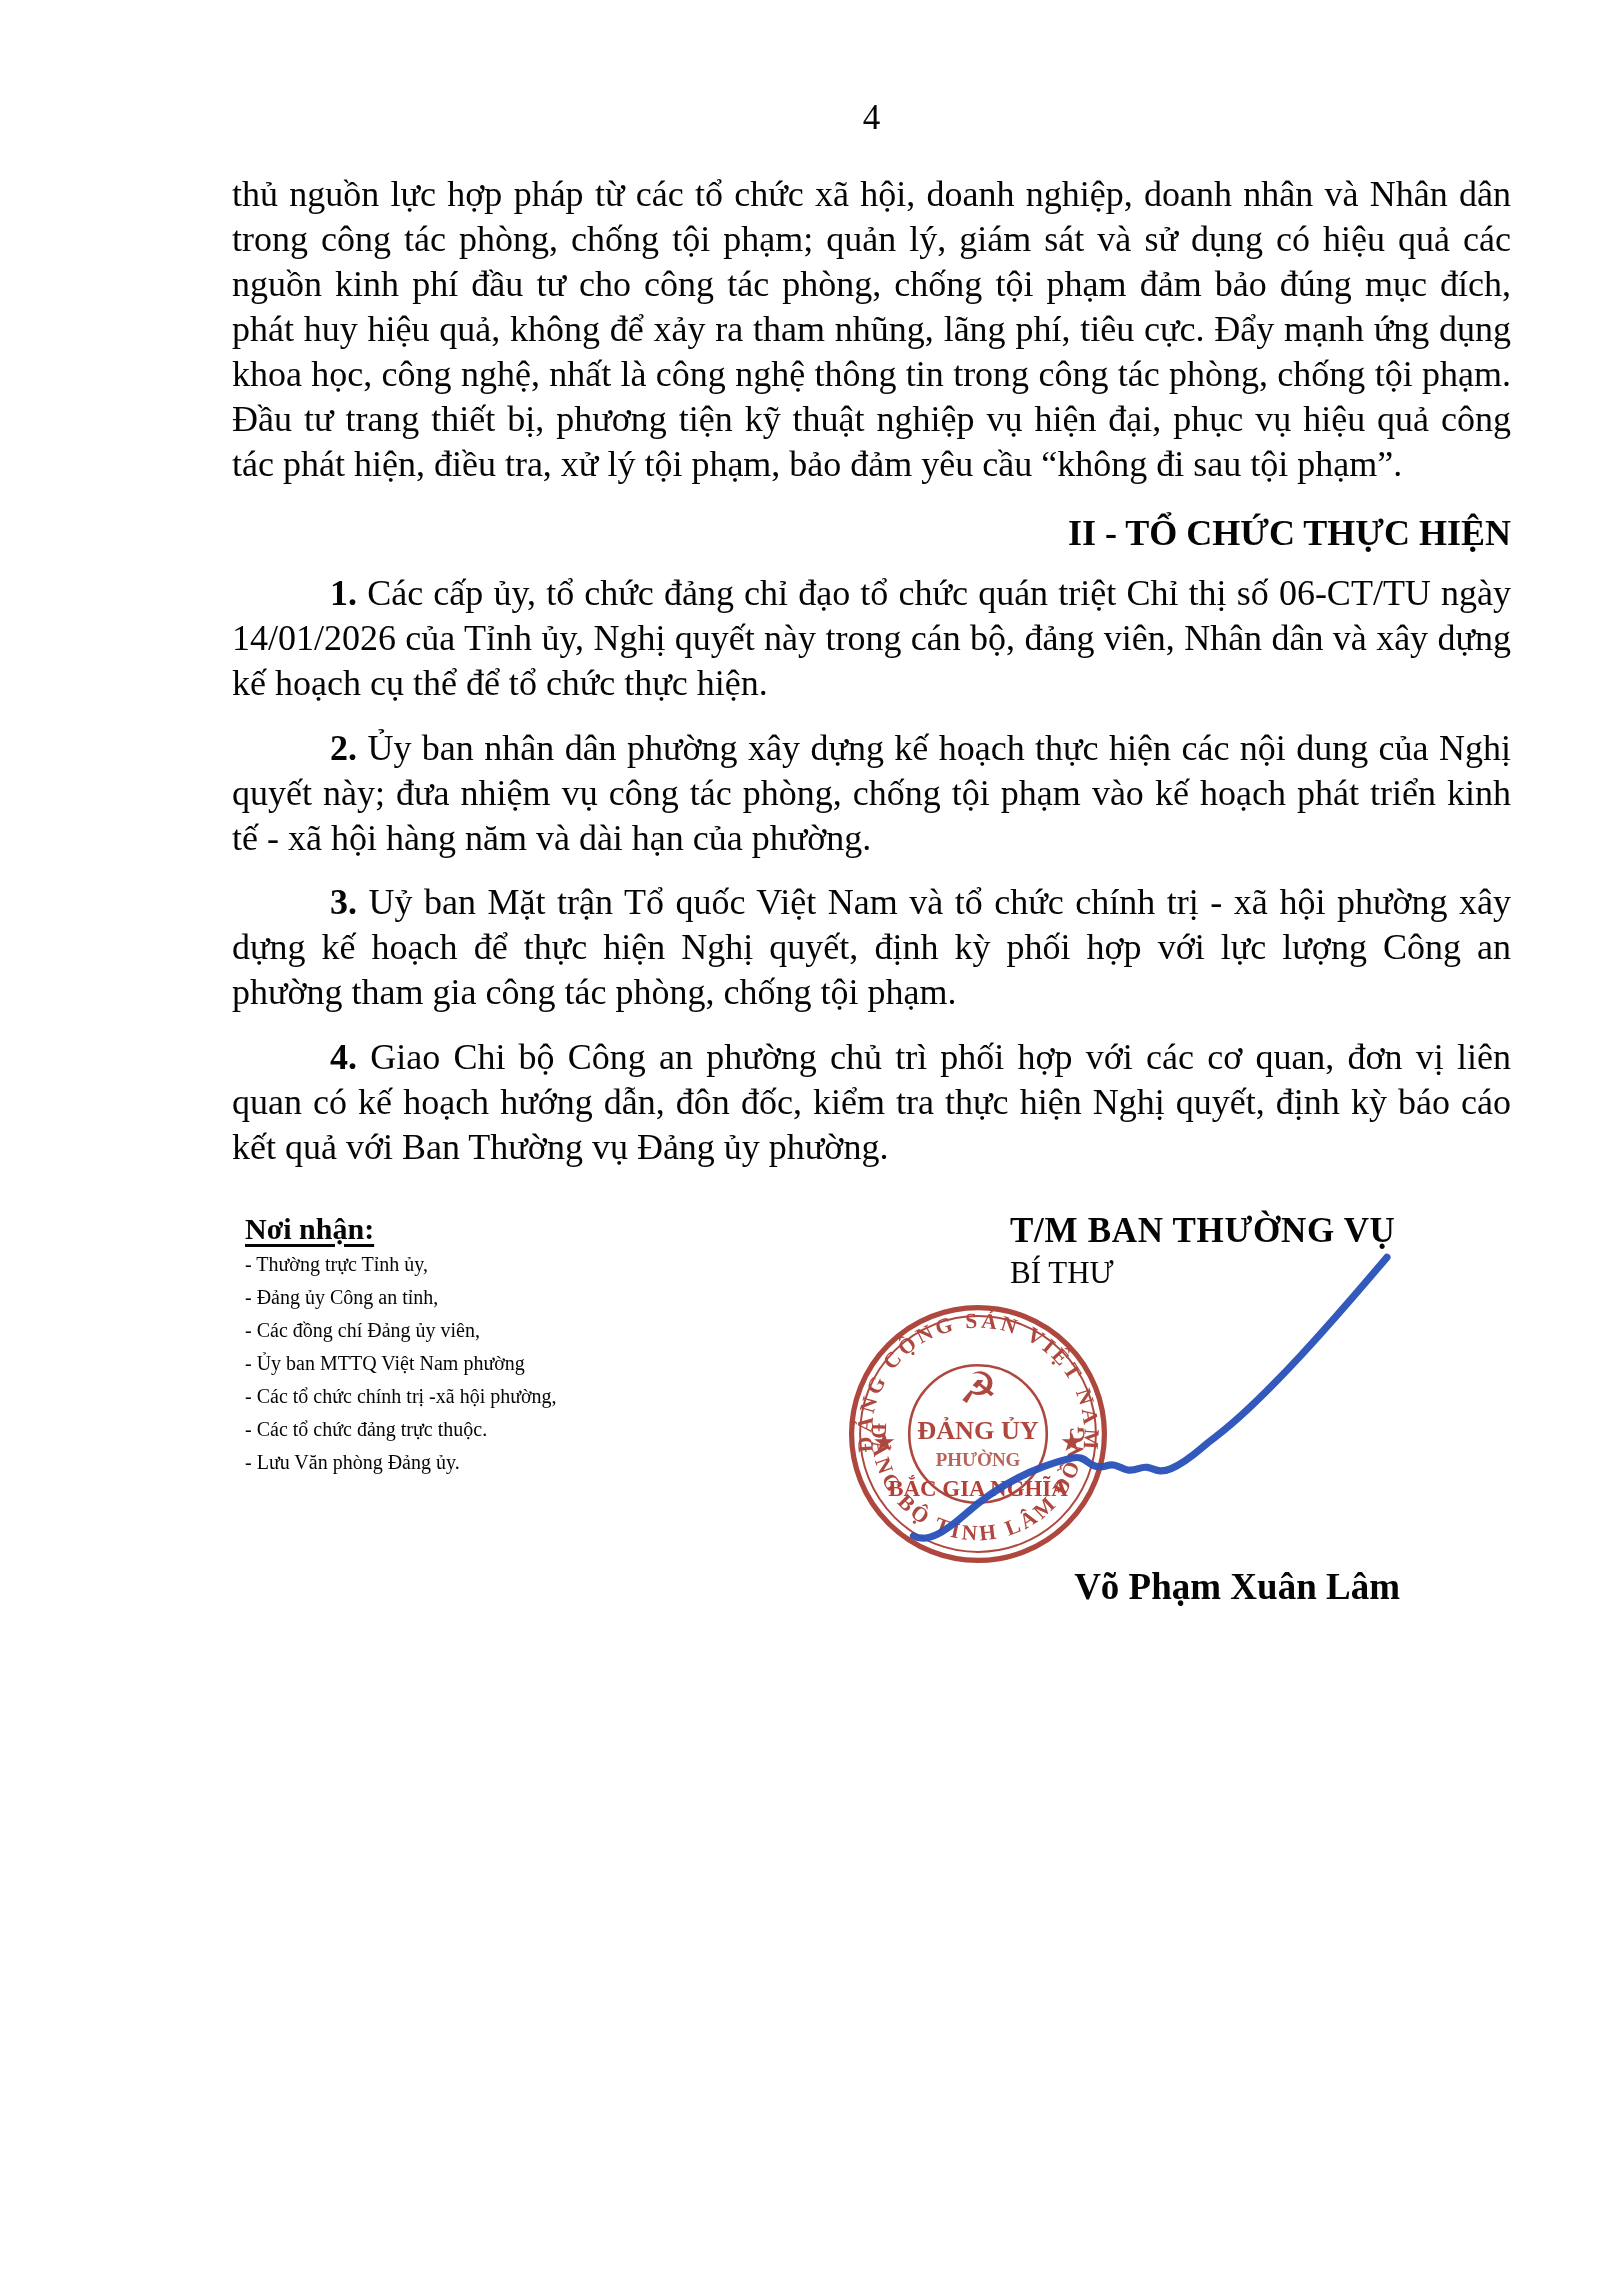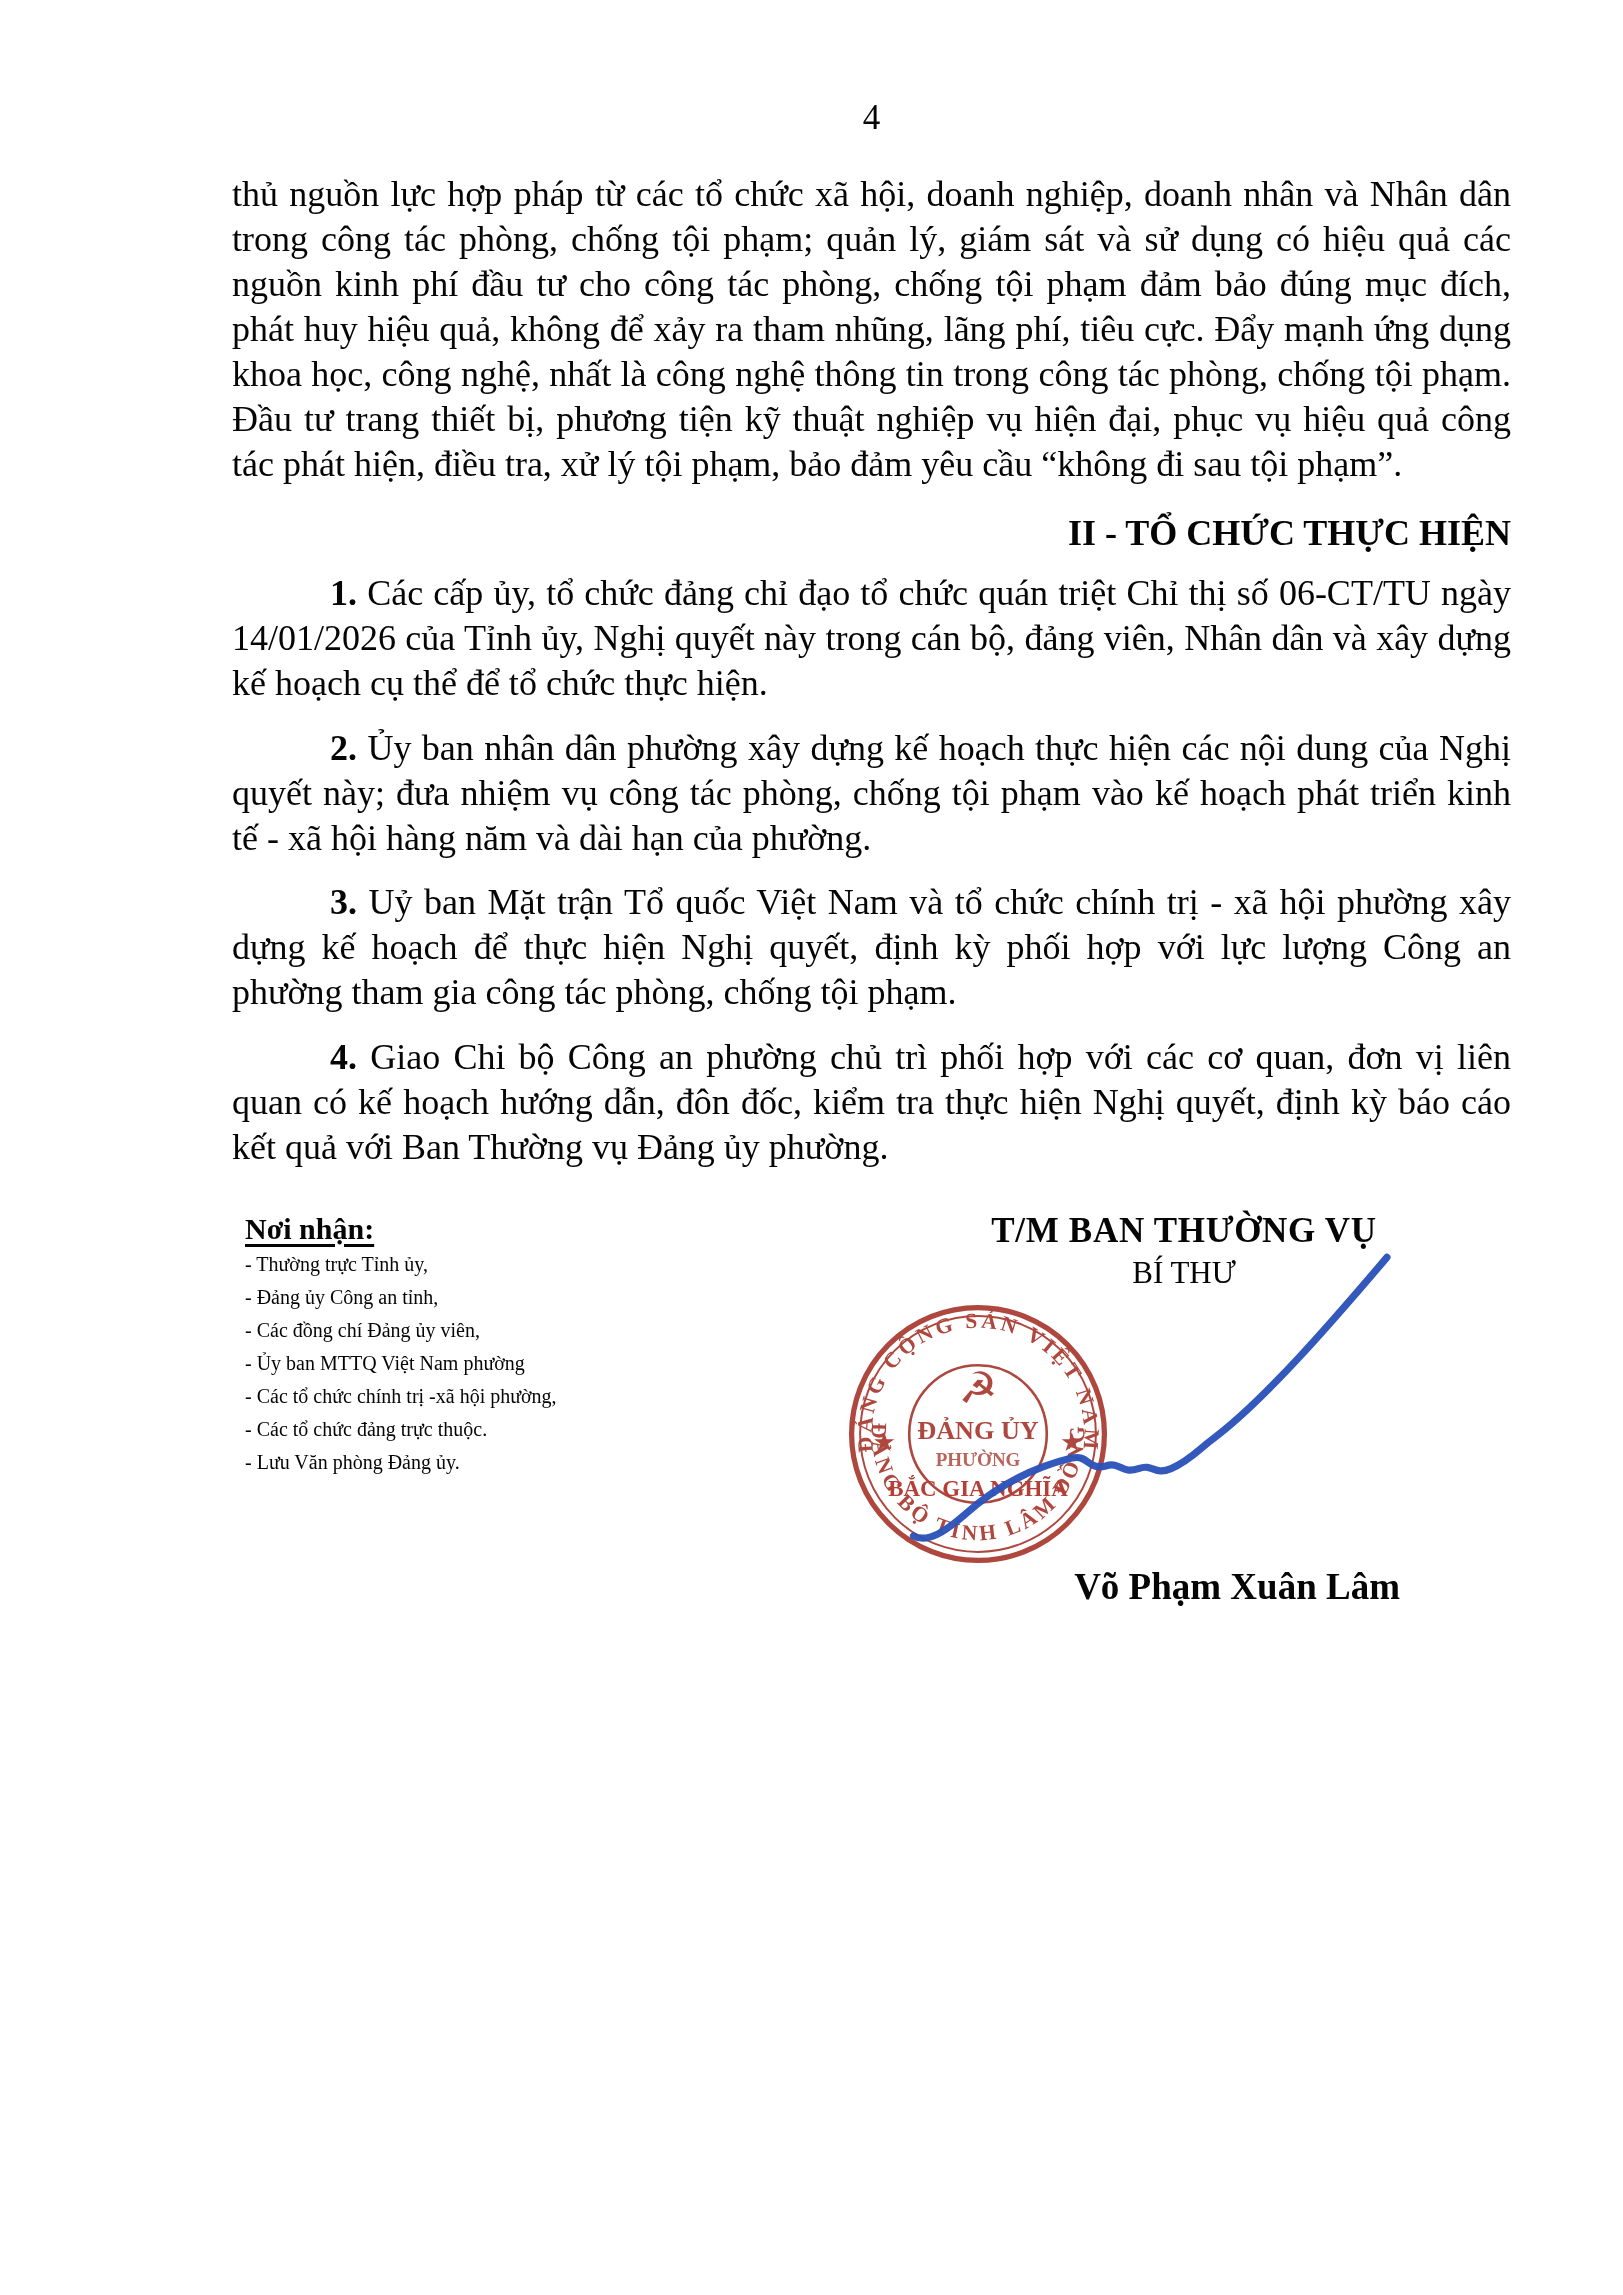--- a/index.html
+++ b/index.html
@@ -32,22 +32,21 @@
     position:absolute;left:245px;top:1209px;width:589px;
   }
   .recipients .label{
     font-size:30px;line-height:39px;font-weight:bold;
     text-decoration:underline;text-underline-offset:5.2px;
   }
   .recipients .item{
     font-size:20px;line-height:33px;
   }
   .sig-head{
-    position:absolute;left:968px;top:1209px;width:432px;
-    text-align:center;
+    position:absolute;left:1010px;top:1209px;width:432px;
   }
   .sig-head .authority{font-size:35px;line-height:43px;font-weight:bold;letter-spacing:0.7px;}
   .sig-head .title{font-size:31px;line-height:39px;margin-top:1px;}
   .seal-svg{position:absolute;left:847px;top:1303px;width:262px;height:262px;opacity:.93;}
   .sign-svg{position:absolute;left:903px;top:1240px;width:497px;height:308px;}
   .signer-name{
     position:absolute;left:968px;top:1565px;width:432px;
     text-align:right;font-size:37px;font-weight:bold;line-height:44px;
   }
   .seal-ring-text{font-family:"Liberation Serif", serif;font-weight:bold;}

